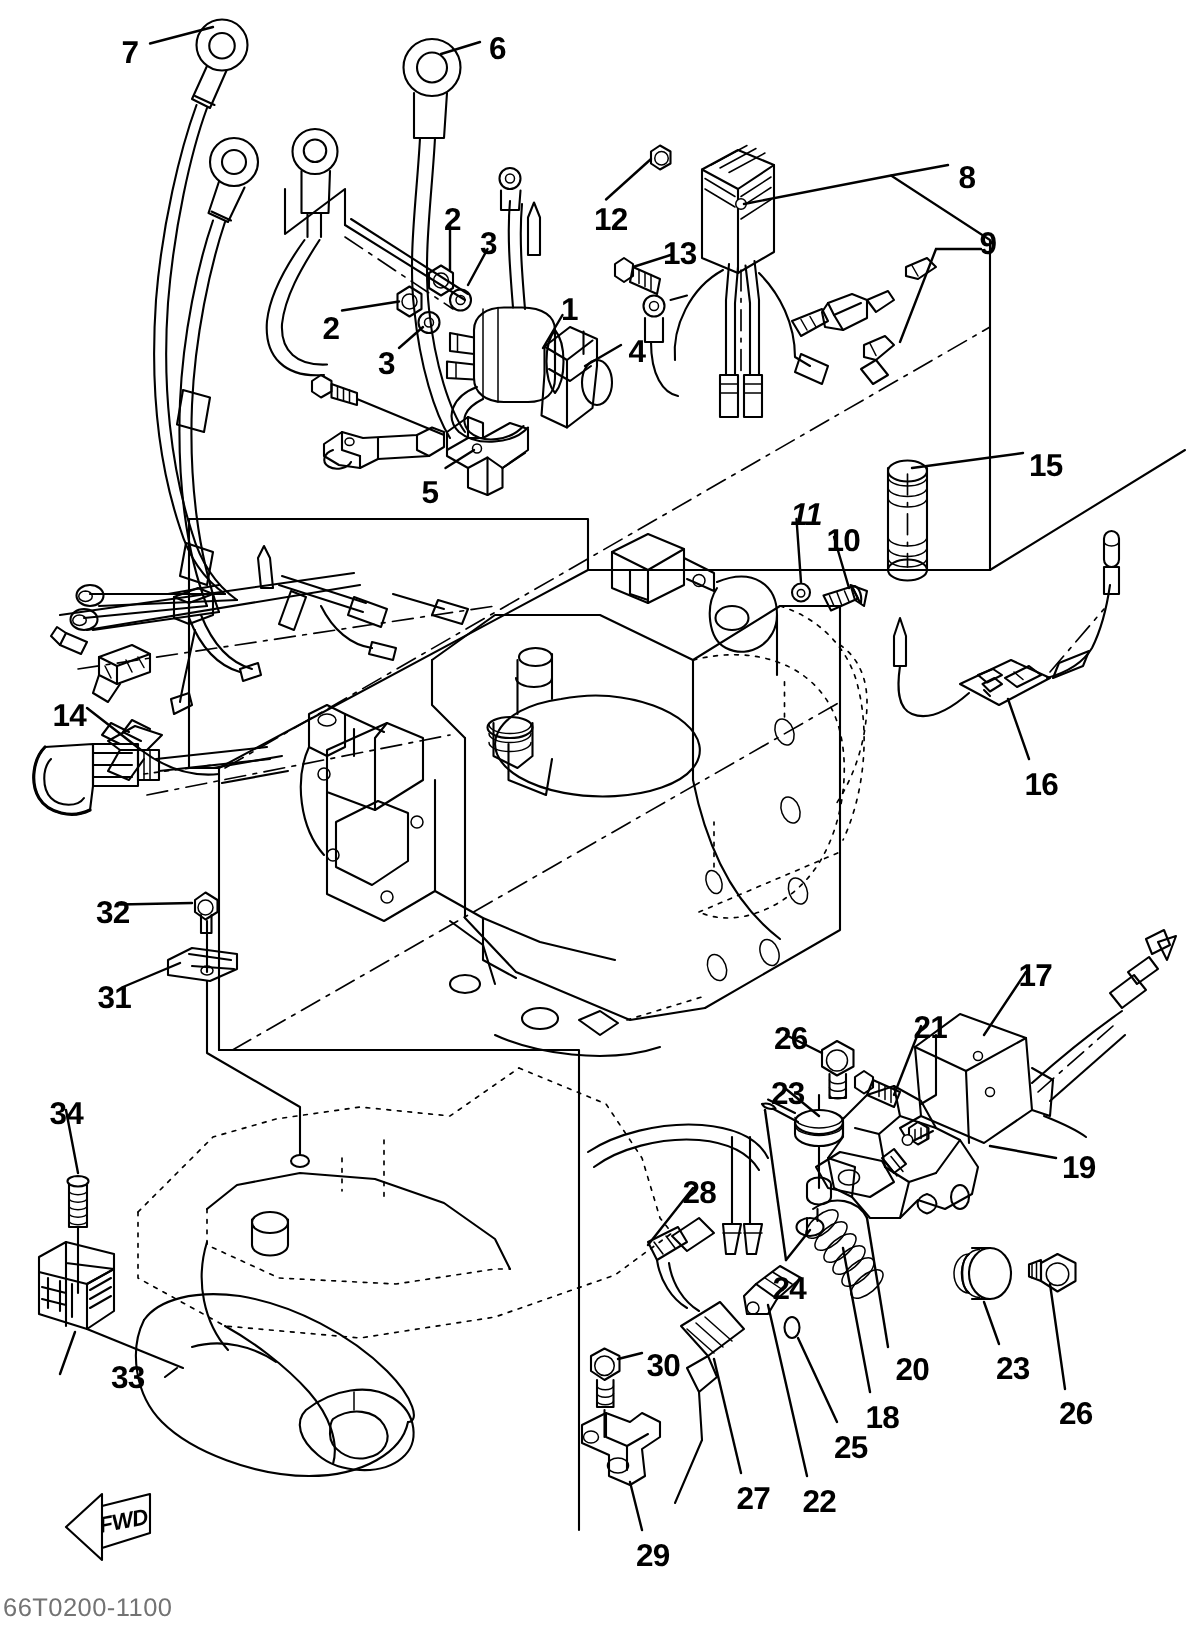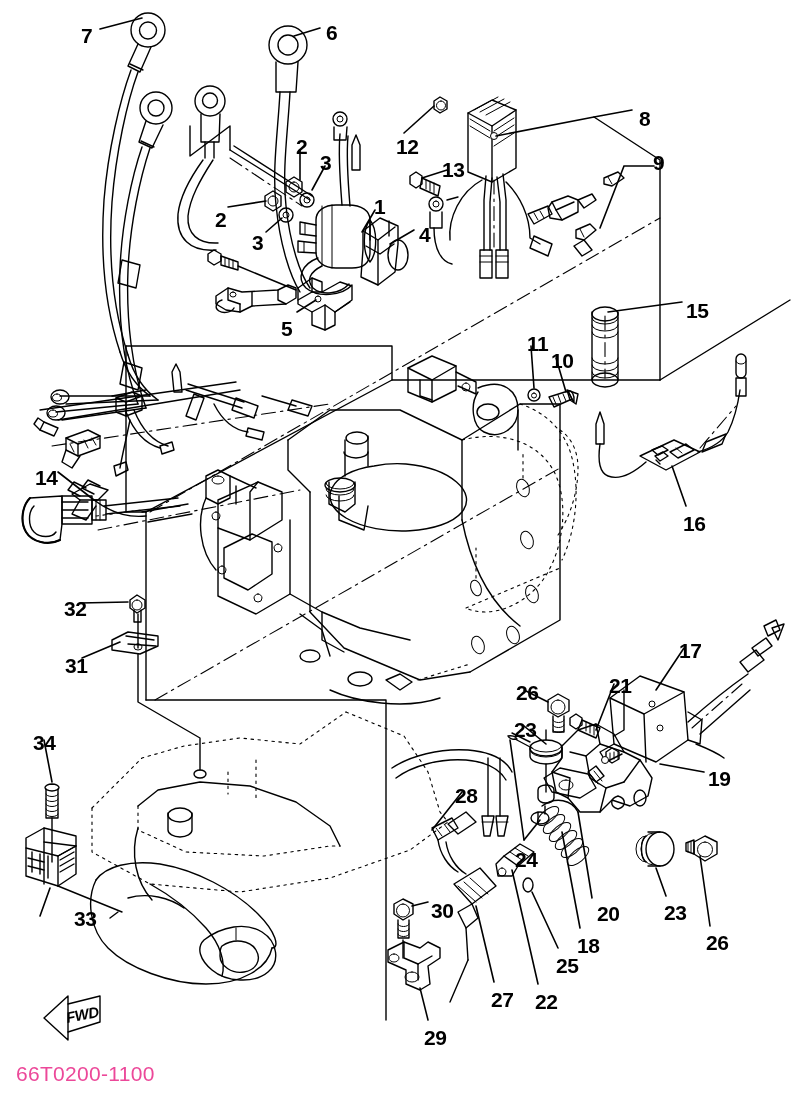--- a/index.html
+++ b/index.html
@@ -31,26 +31,26 @@
     font-size: 21px;
     font-weight: 700;
     color: #000000;
     line-height: 1;
     letter-spacing: -0.5px;
     white-space: nowrap;
     user-select: none;
   }
   #diagram-id {
     position: absolute;
-    left: 16px;
+    left: 2px;
     top: 1062px;
     font-family: "Liberation Sans", sans-serif;
-    font-size: 21px;
+    font-size: 17px;
     font-weight: 400;
-    color: #ec4899;
+    color: #737373;
     letter-spacing: 0.3px;
     white-space: nowrap;
   }
   #fwd-marker {
     position: absolute;
     left: 40px;
     top: 995px;
     width: 64px;
     height: 46px;
   }
@@ -737,21 +737,21 @@
       <div class="callout" style="left: 215px; top: 209px;">2</div>
       <div class="callout" style="left: 320px; top: 152px;">3</div>
       <div class="callout" style="left: 252px; top: 232px;">3</div>
       <div class="callout" style="left: 419px; top: 224px;">4</div>
       <div class="callout" style="left: 281px; top: 318px;">5</div>
       <div class="callout" style="left: 326px; top: 22px;">6</div>
       <div class="callout" style="left: 81px; top: 25px;">7</div>
       <div class="callout" style="left: 639px; top: 108px;">8</div>
       <div class="callout" style="left: 653px; top: 152px;">9</div>
       <div class="callout" style="left: 551px; top: 350px;">10</div>
-      <div class="callout" style="left: 527px; top: 333px;">11</div>
+      <div class="callout" style="left: 527px; top: 333px; font-style: italic;">11</div>
       <div class="callout" style="left: 396px; top: 136px; text-align: right;">12</div>
       <div class="callout" style="left: 442px; top: 159px;">13</div>
       <div class="callout" style="left: 35px; top: 467px;">14</div>
       <div class="callout" style="left: 686px; top: 300px;">15</div>
       <div class="callout" style="left: 683px; top: 513px;">16</div>
       <div class="callout" style="left: 679px; top: 640px;">17</div>
       <div class="callout" style="left: 577px; top: 935px;">18</div>
       <div class="callout" style="left: 708px; top: 768px;">19</div>
       <div class="callout" style="left: 597px; top: 903px;">20</div>
       <div class="callout" style="left: 609px; top: 675px;">21</div>

